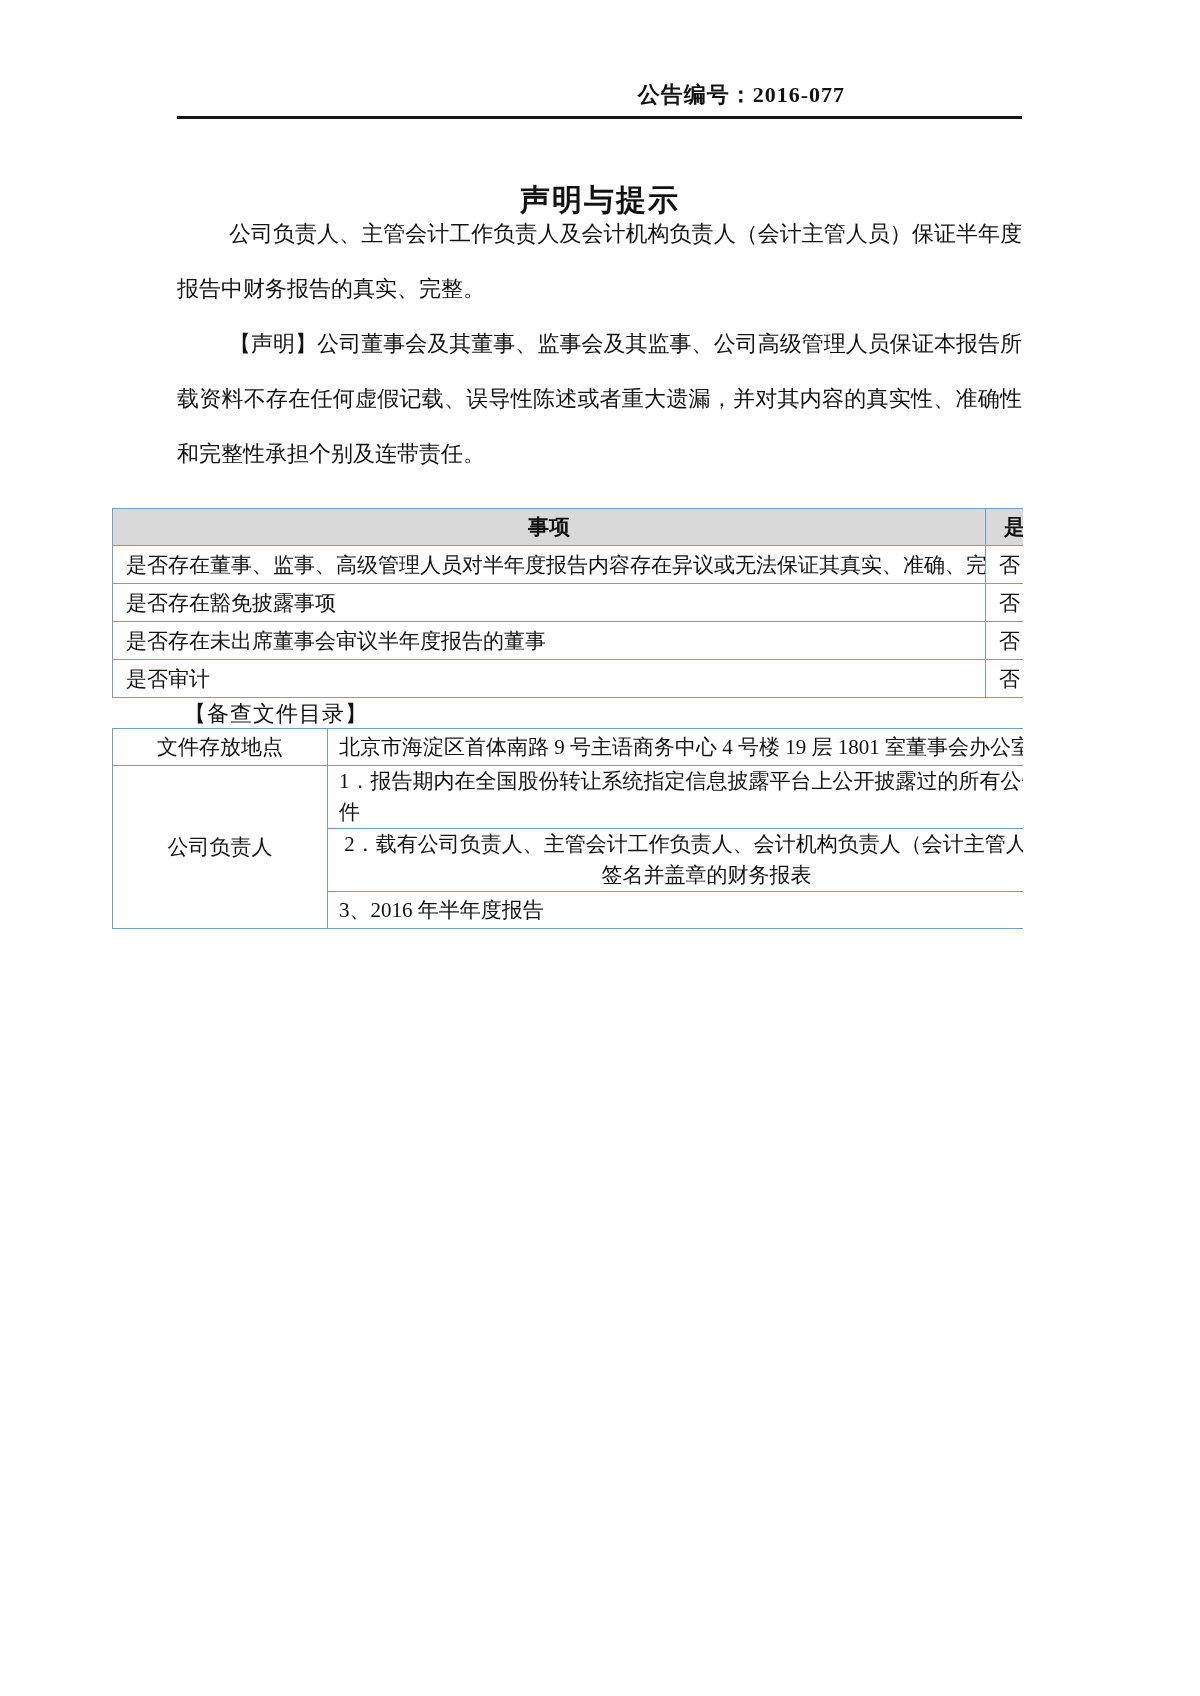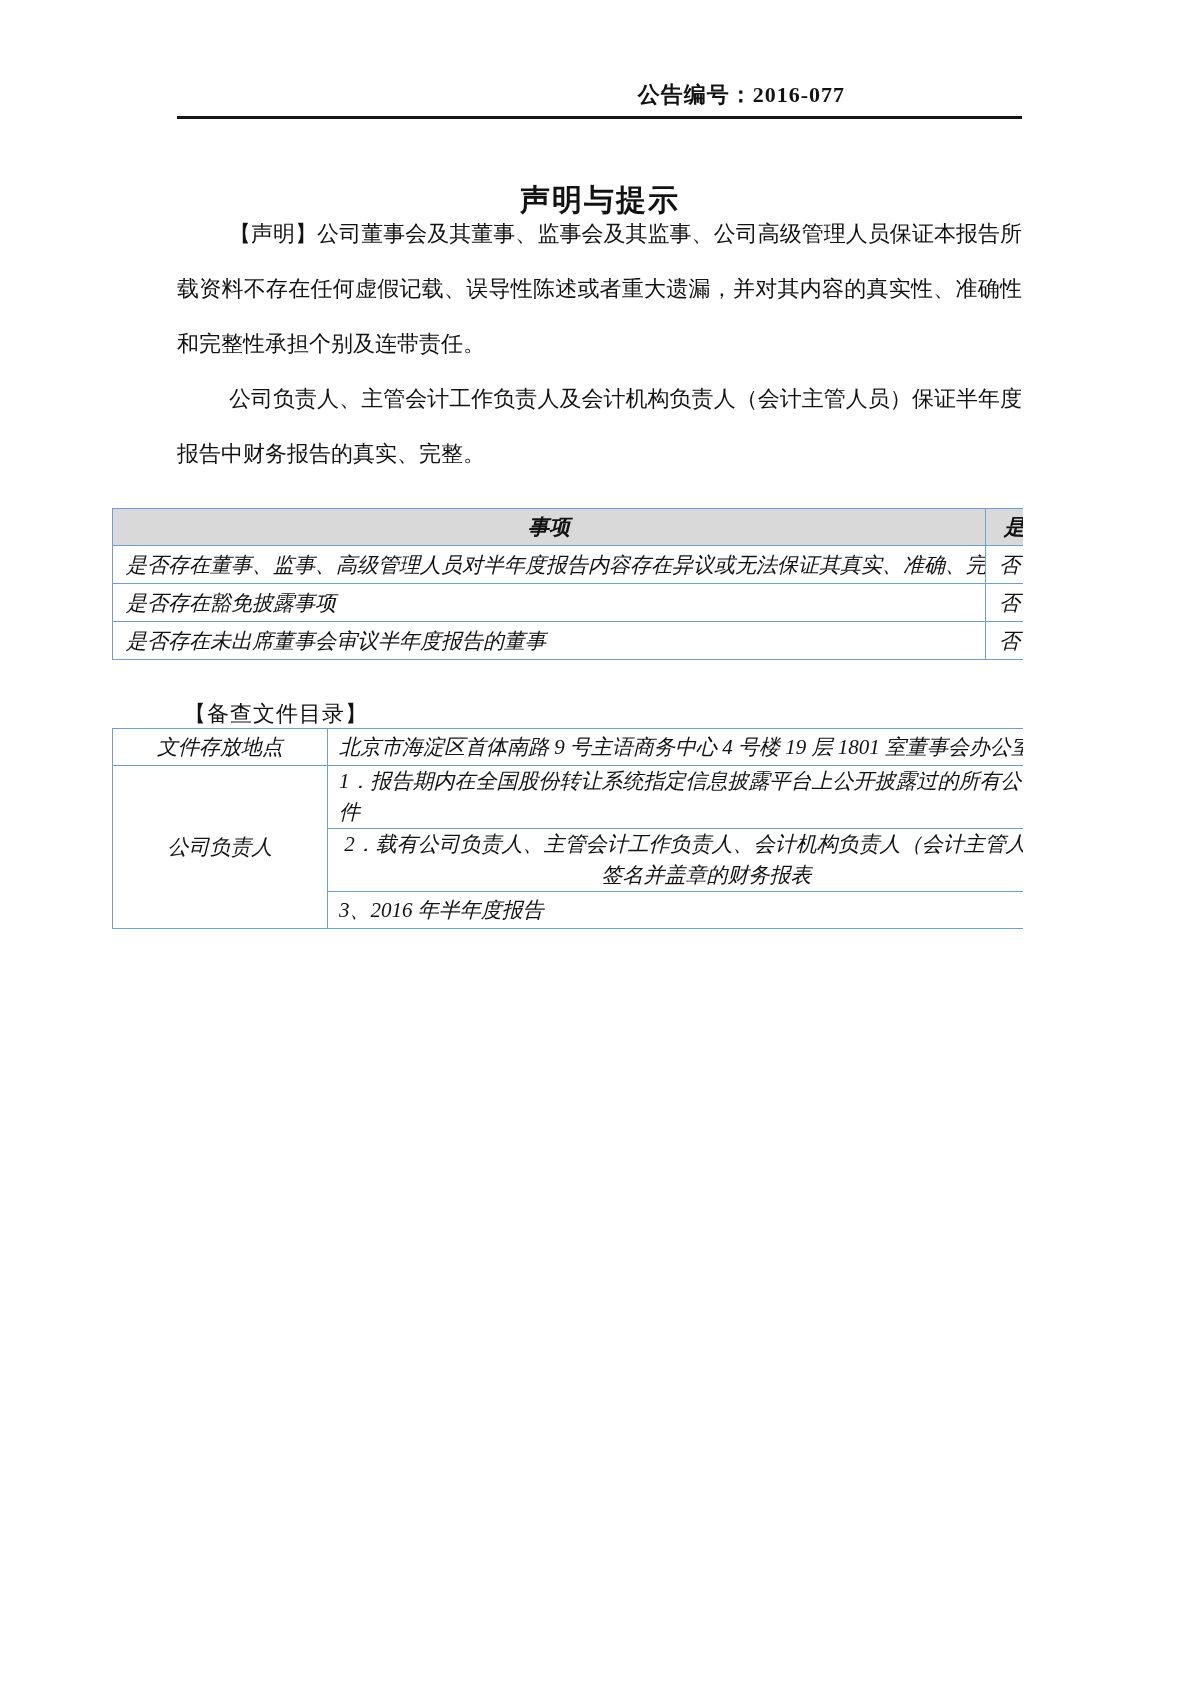--- a/index.html
+++ b/index.html
@@ -78,21 +78,20 @@
     table-layout: fixed;
     width: 973px;
   }
   table.doc-table th,
   table.doc-table td {
     border: 1.5px solid #6f9fd0;
     font-size: 21px;
     font-weight: 400;
     vertical-align: middle;
     overflow: hidden;
-    font-style: italic;
   }
 
   
   #statement-table { top: 508px; }
   #statement-table th {
     background: #d9d9d9;
     font-weight: 700;
     text-align: center;
     height: 36px;
     padding: 0;
@@ -134,22 +133,22 @@
 
 <div class="page">
 
   <div class="announcement-no">公告编号：2016-077</div>
 
   <div class="header-rule"></div>
 
   <div class="doc-title">声明与提示</div>
 
   <div class="body-text">
+    <p>公司负责人、主管会计工作负责人及会计机构负责人（会计主管人员）保证半年度报告中财务报告的真实、完整。</p>
     <p>【声明】公司董事会及其董事、监事会及其监事、公司高级管理人员保证本报告所载资料不存在任何虚假记载、误导性陈述或者重大遗漏，并对其内容的真实性、准确性和完整性承担个别及连带责任。</p>
-    <p>公司负责人、主管会计工作负责人及会计机构负责人（会计主管人员）保证半年度报告中财务报告的真实、完整。</p>
   </div>
 
   <table id="statement-table" class="doc-table">
     <colgroup>
       <col style="width: 873px;">
       <col style="width: 100px;">
     </colgroup>
     <thead>
       <tr>
         <th>事项</th>
@@ -160,20 +159,24 @@
       <tr>
         <td>是否存在董事、监事、高级管理人员对半年度报告内容存在异议或无法保证其真实、准确、完整</td>
         <td>否</td>
       </tr>
       <tr>
         <td>是否存在豁免披露事项</td>
         <td>否</td>
       </tr>
       <tr>
         <td>是否存在未出席董事会审议半年度报告的董事</td>
+        <td>否</td>
+      </tr>
+      <tr>
+        <td>是否审计</td>
         <td>否</td>
       </tr>
     </tbody>
   </table>
 
   <div class="reference-heading">【备查文件目录】</div>
 
   <table id="reference-table" class="doc-table">
     <colgroup>
       <col style="width: 215px;">

